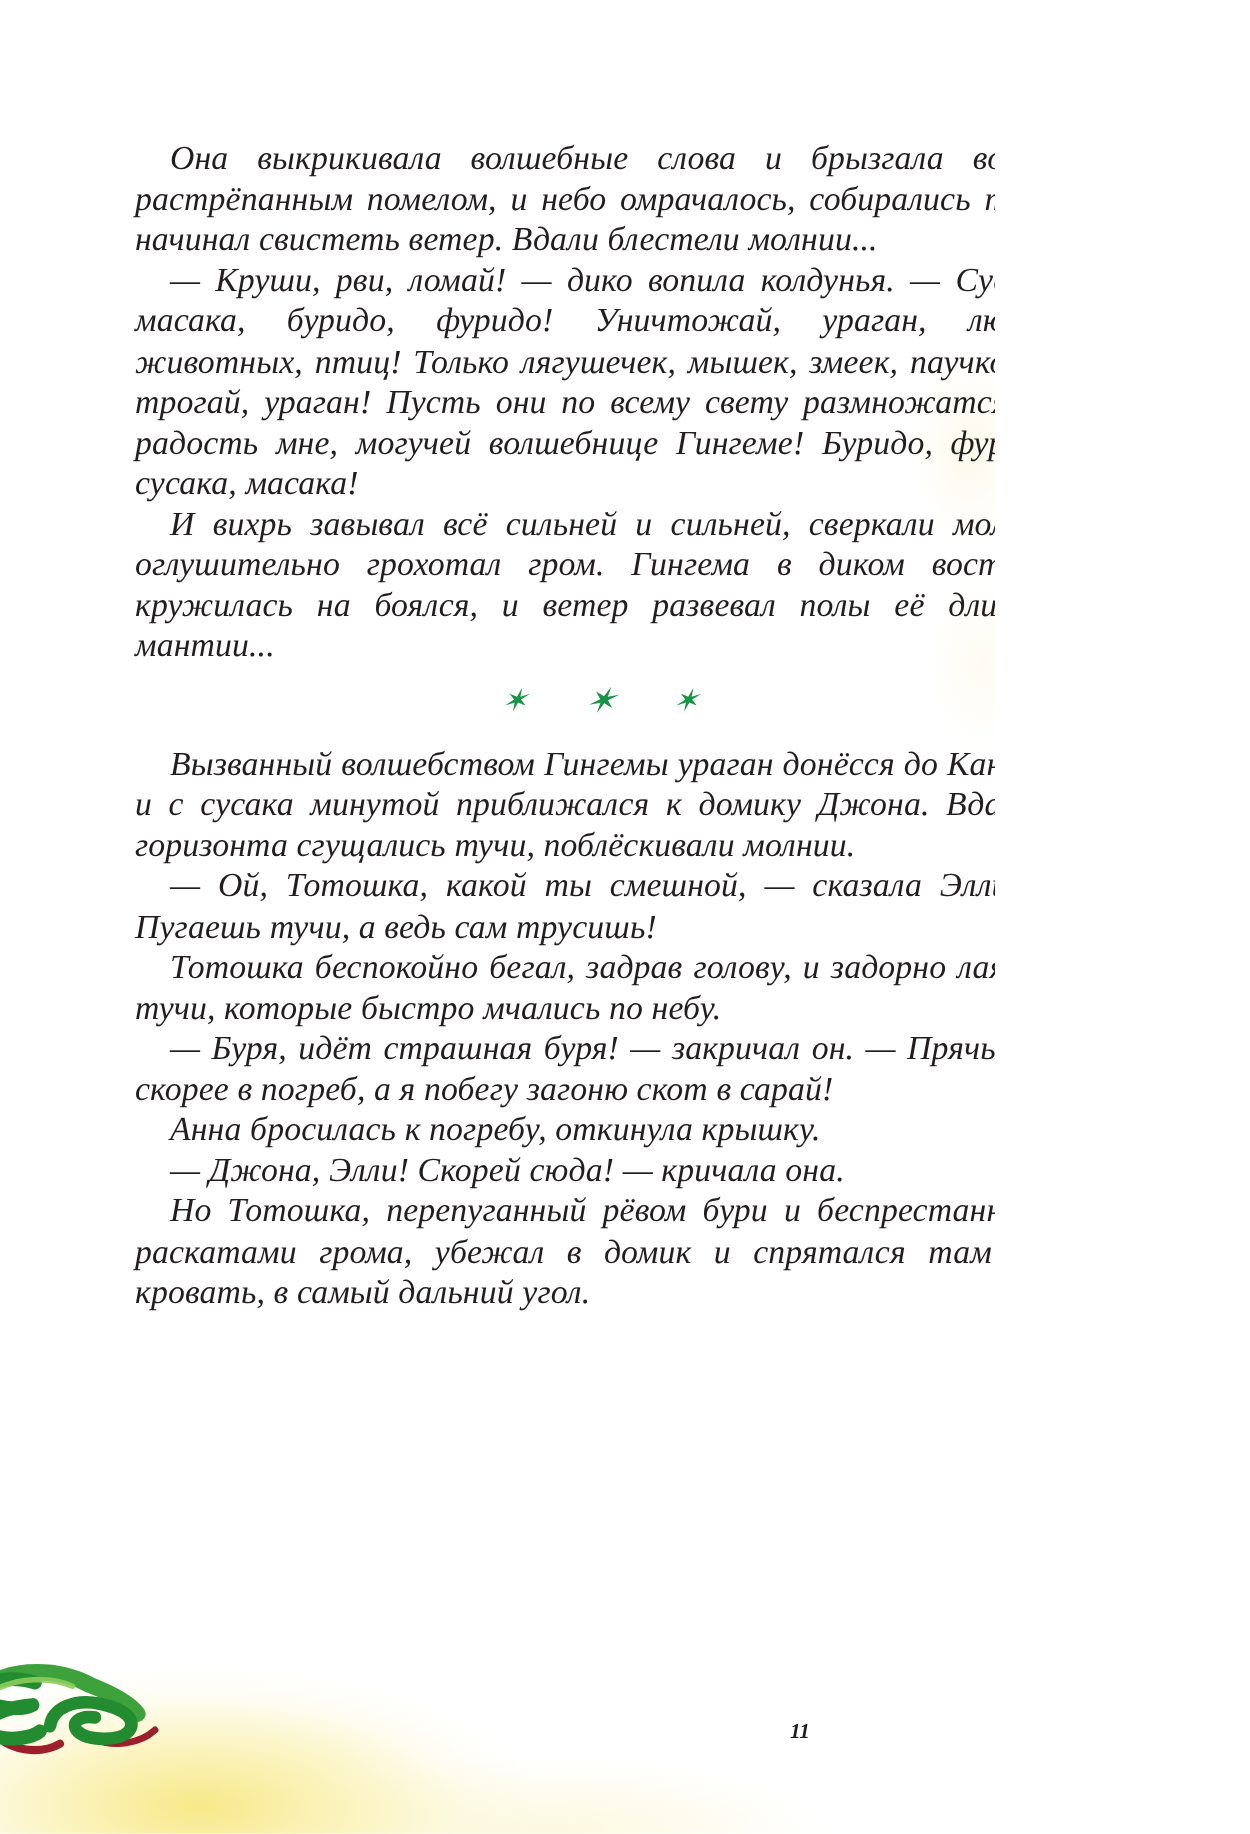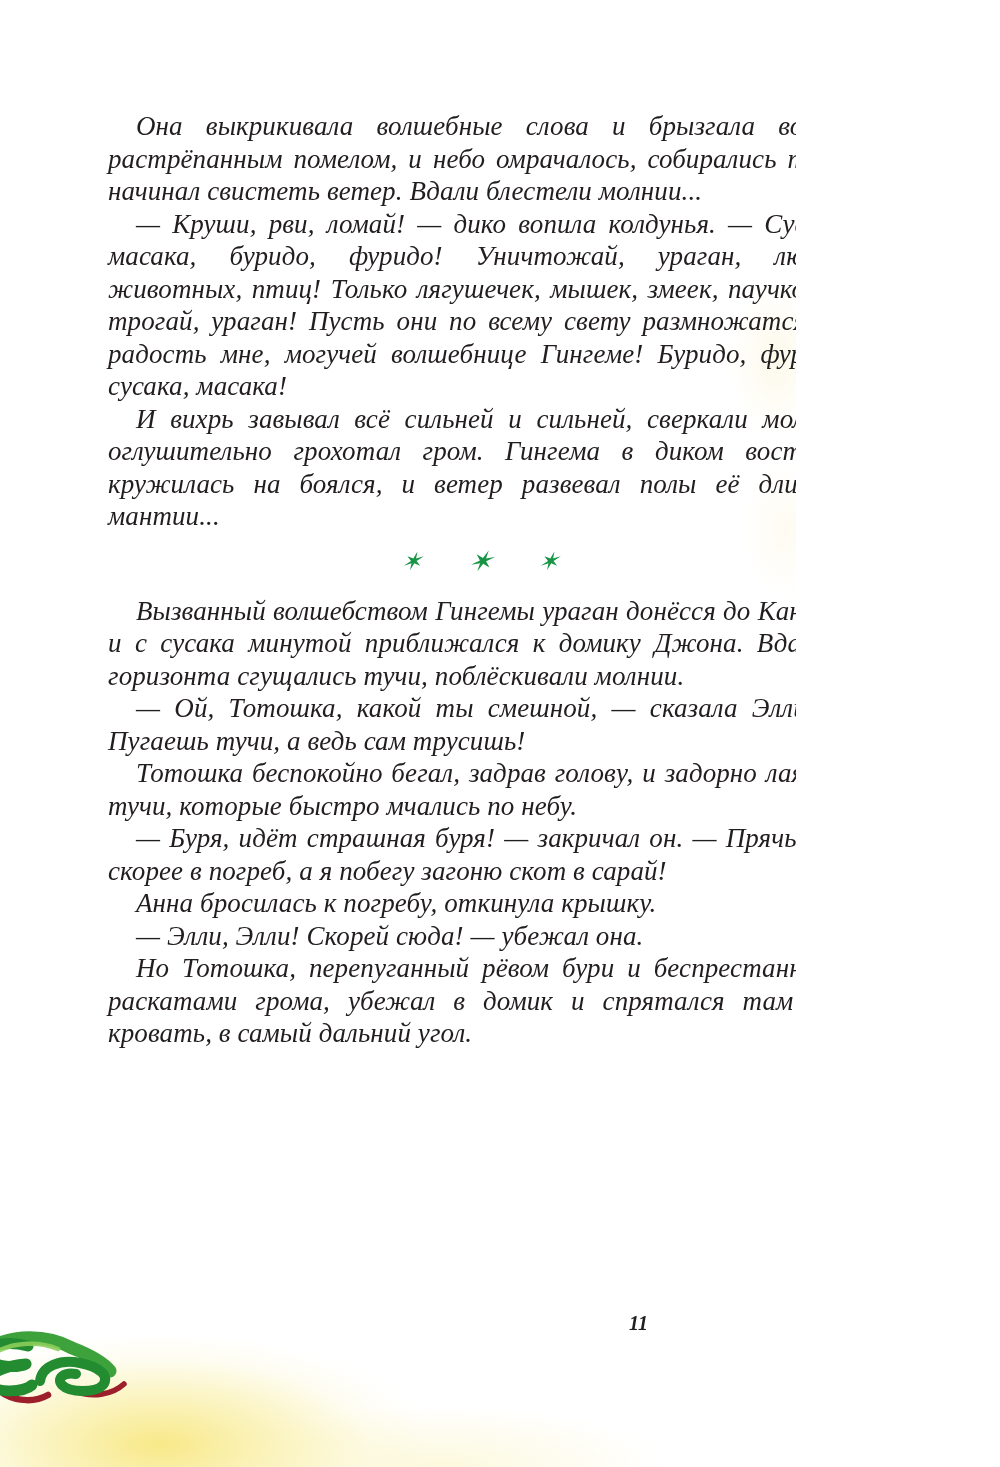--- a/index.html
+++ b/index.html
@@ -97,23 +97,23 @@
   .star {
     display: inline-block;
     transform: skewX(-8deg);
   }
   .star:nth-child(2) {
     font-size: 29px;
     transform: skewX(-8deg) rotate(8deg);
   }
   .page-number {
     position: absolute;
-    top: 1313px;
+    top: 1376px;
     right: 148px;
-    font-size: 20px;
+    font-size: 17px;
     line-height: 1;
     font-weight: bold;
     color: #221d1e;
   }
 </style>
 </head>
 <body>
 
 <div class="page">
 
@@ -142,19 +142,19 @@
       <span class="star">✶</span>
       <span class="star">✶</span>
       <span class="star">✶</span>
     </div>
 
     <p class="para">Вызванный волшебством Гингемы ураган донёсся до Канзаса и с сусака минутой приближался к домику Джона. Вдали у горизонта сгущались тучи, поблёскивали молнии.</p>
     <p class="para">— Ой, Тотошка, какой ты смешной, — сказала Элли. — Пугаешь тучи, а ведь сам трусишь!</p>
     <p class="para">Тотошка беспокойно бегал, задрав голову, и задорно лаял на тучи, которые быстро мчались по небу.</p>
     <p class="para">— Буря, идёт страшная буря! — закричал он. — Прячьтесь скорее в погреб, а я побегу загоню скот в сарай!</p>
     <p class="para">Анна бросилась к погребу, откинула крышку.</p>
-    <p class="para">— Элли, Элли! Скорей сюда! — убежал она.</p>
+    <p class="para">— Джона, Элли! Скорей сюда! — кричала она.</p>
     <p class="para">Но Тотошка, перепуганный рёвом бури и беспрестанными раскатами грома, убежал в домик и спрятался там под кровать, в самый дальний угол.</p>
   </main>
 
   <div class="page-number">11</div>
 
 </div>
 
 </body></html>

